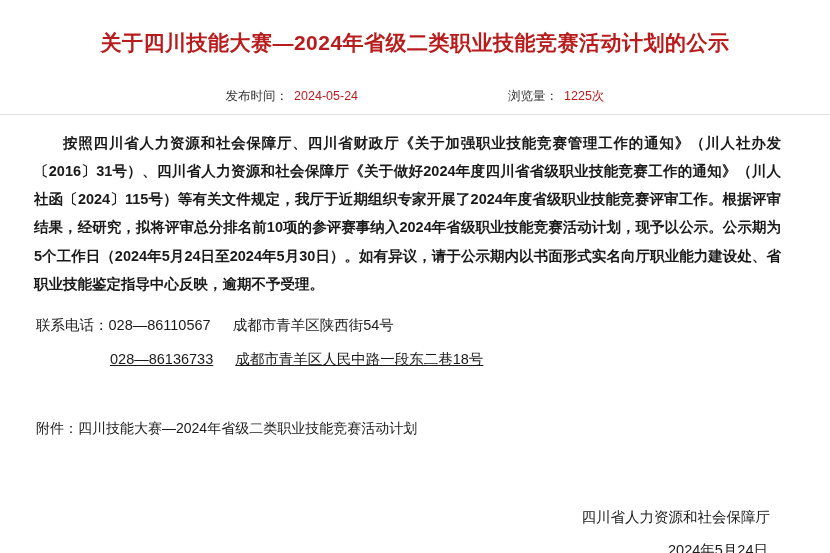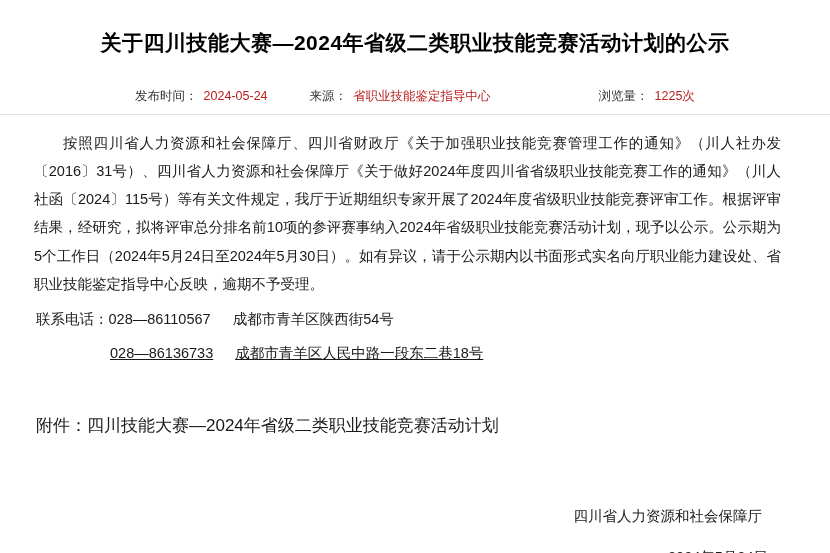--- a/index.html
+++ b/index.html
@@ -16,21 +16,21 @@
   }
   .page {
     position: relative;
     width: 830px;
     height: 553px;
     background: #ffffff;
     box-sizing: border-box;
   }
   .title {
     text-align: center;
-    color: #000000;
+    color: #b91c1c;
     font-size: 21px;
     font-weight: bold;
     letter-spacing: 0.5px;
     padding: 14px 40px 10px 40px;
     line-height: 1.4;
   }
   .meta-bar {
     display: flex;
     align-items: flex-end;
     justify-content: center;
@@ -70,74 +70,71 @@
   .content {
     padding: 14px 34px 0 34px;
     font-size: 14.5px;
     line-height: 1.95;
     color: #1a1a1a;
     text-align: justify;
   }
   .para-indent {
     text-indent: 2em;
     margin: 0 15px 6px 0;
+    font-weight: bold;
   }
   .contact-block {
-    margin-top: 8px;
+    margin-top: 14px;
     padding-left: 2px;
   }
   .contact-line {
     margin: 0 0 6px 0;
     font-size: 14.5px;
     line-height: 1.9;
   }
   .contact-line.indented {
     padding-left: 74px;
     text-decoration: underline;
   }
   .contact-addr {
     padding-left: 22px;
   }
   .attachment {
     margin-top: 42px;
     padding-left: 2px;
-    font-size: 17px;
+    font-size: 14px;
   }
   .signature {
     margin-top: 60px;
     text-align: right;
     padding-right: 22px;
     font-size: 14.5px;
     line-height: 2.0;
   }
   .sig-line {
-    margin: 12px;
+    margin: 4px;
   }
   .sig-date {
     margin: 0;
     padding-right: 6px;
   }
 </style>
 </head>
 <body>
 
 <div class="page">
 
   <h1 class="title">关于四川技能大赛—2024年省级二类职业技能竞赛活动计划的公示</h1>
 
   <div class="meta-bar">
     <span class="meta-left">
       <span class="meta-label">发布时间：</span>
       <span class="meta-value">2024-05-24</span>
     </span>
     <span class="meta-sep"></span>
-    <span class="meta-left">
-      <span class="meta-label">来源：</span>
-      <span class="meta-value">省职业技能鉴定指导中心</span>
-    </span>
     <span class="meta-sep-wide"></span>
     <span class="meta-left">
       <span class="meta-label">浏览量：</span>
       <span class="meta-value">1225次</span>
     </span>
   </div>
 
   <div class="content">
     <p class="para-indent">按照四川省人力资源和社会保障厅、四川省财政厅《关于加强职业技能竞赛管理工作的通知》（川人社办发〔2016〕31号）、四川省人力资源和社会保障厅《关于做好2024年度四川省省级职业技能竞赛工作的通知》（川人社函〔2024〕115号）等有关文件规定，我厅于近期组织专家开展了2024年度省级职业技能竞赛评审工作。根据评审结果，经研究，拟将评审总分排名前10项的参评赛事纳入2024年省级职业技能竞赛活动计划，现予以公示。公示期为5个工作日（2024年5月24日至2024年5月30日）。如有异议，请于公示期内以书面形式实名向厅职业能力建设处、省职业技能鉴定指导中心反映，逾期不予受理。</p>
 

